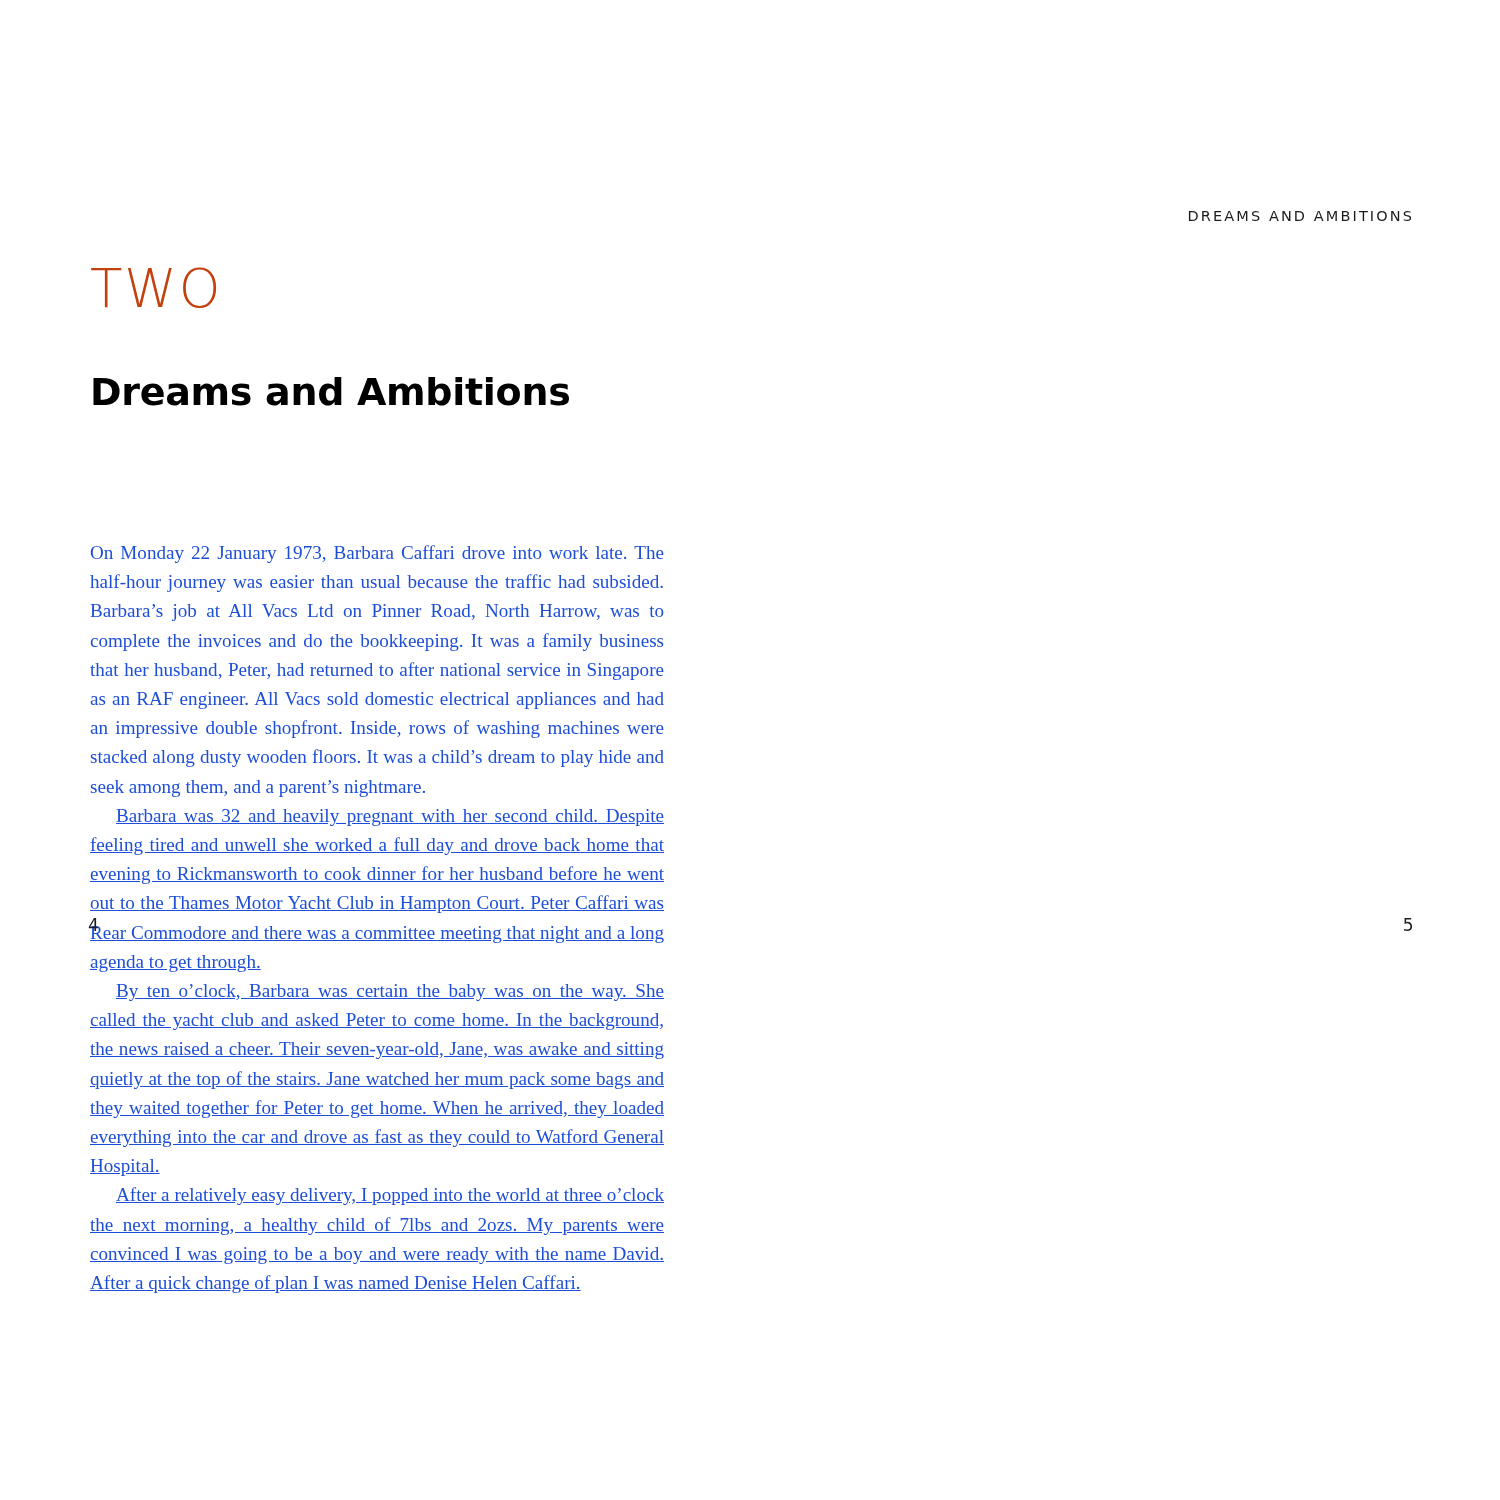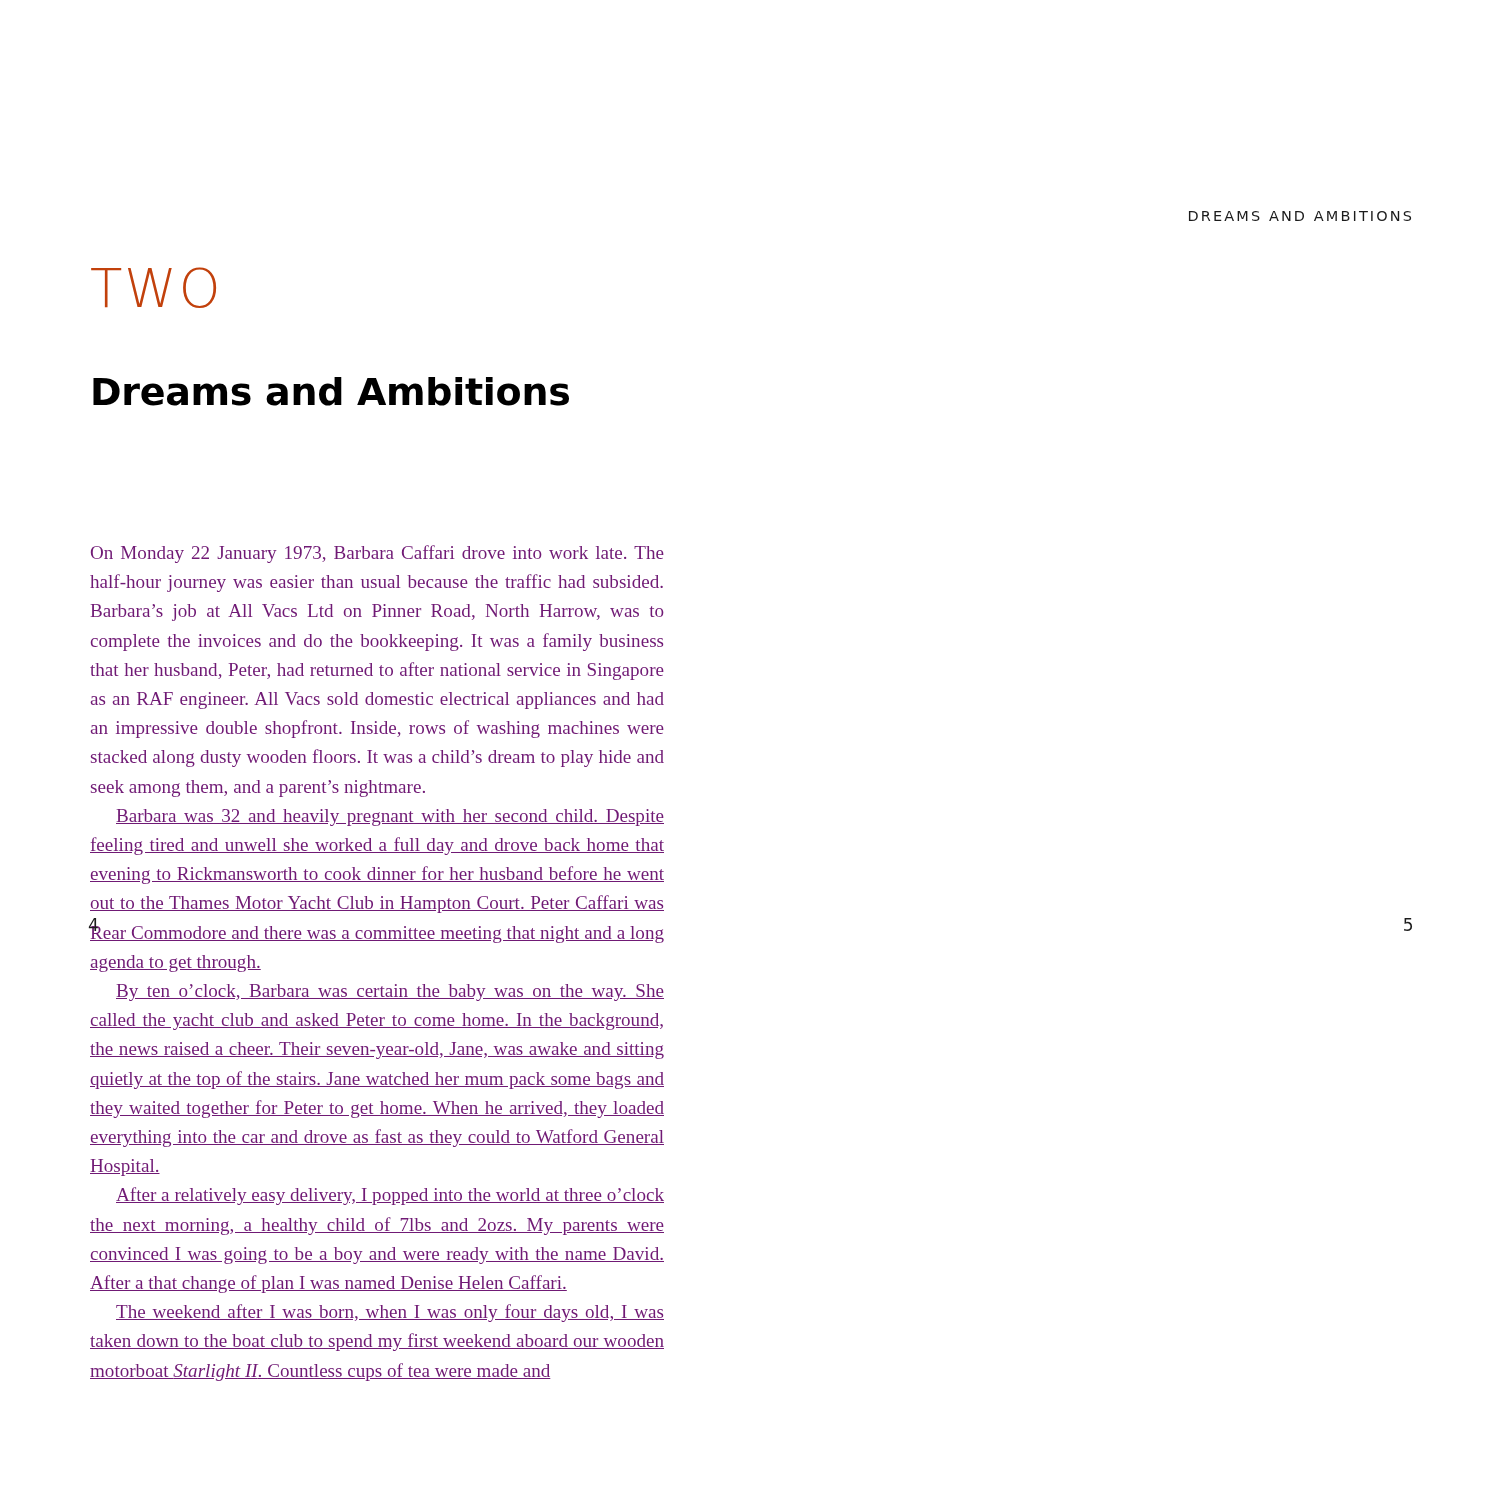--- a/index.html
+++ b/index.html
@@ -72,21 +72,21 @@
     white-space: nowrap;
   }
 
   
   .column {
     position: absolute;
     text-align: justify;
     text-justify: inter-word;
     font-size: 19.1px;
     line-height: 29.2px;
-    color: #701a75;
+    color: #1d4ed8;
     hyphens: manual;
   }
   .column-left {
     left: 90px;
     top: 538px;
     width: 574px;
   }
   .column p {
     margin: 0;
     text-indent: 0;
@@ -118,22 +118,21 @@
   <div class="page page-left">
 
     <div class="chapter-number">TWO</div>
 
     <h1 class="chapter-title">Dreams and Ambitions</h1>
 
     <div class="column column-left">
         <p>On Monday 22 January 1973, Barbara Caffari drove into work late. The half-hour journey was easier than usual because the traffic had subsided. Barbara’s job at All Vacs Ltd on Pinner Road, North Harrow, was to complete the invoices and do the bookkeeping. It was a family business that her husband, Peter, had returned to after national service in Singapore as an RAF engineer. All Vacs sold domestic electrical appliances and had an impressive double shopfront. Inside, rows of washing machines were stacked along dusty wooden floors. It was a child’s dream to play hide and seek among them, and a parent’s nightmare.</p>
         <p class="indent">Barbara was 32 and heavily pregnant with her second child. Despite feeling tired and unwell she worked a full day and drove back home that evening to Rickmansworth to cook dinner for her husband before he went out to the Thames Motor Yacht Club in Hampton Court. Peter Caffari was Rear Commodore and there was a committee meeting that night and a long agenda to get through.</p>
         <p class="indent">By ten o’clock, Barbara was certain the baby was on the way. She called the yacht club and asked Peter to come home. In the background, the news raised a cheer. Their seven-year-old, Jane, was awake and sitting quietly at the top of the stairs. Jane watched her mum pack some bags and they waited together for Peter to get home. When he arrived, they loaded everything into the car and drove as fast as they could to Watford General Hospital.</p>
-        <p class="indent">After a relatively easy delivery, I popped into the world at three o’clock the next morning, a healthy child of 7lbs and 2ozs. My parents were convinced I was going to be a boy and were ready with the name David. After a that change of plan I was named Denise Helen Caffari.</p>
-        <p class="indent">The weekend after I was born, when I was only four days old, I was taken down to the boat club to spend my first weekend aboard our wooden motorboat <i>Starlight II</i>. Countless cups of tea were made and</p>
+        <p class="indent">After a relatively easy delivery, I popped into the world at three o’clock the next morning, a healthy child of 7lbs and 2ozs. My parents were convinced I was going to be a boy and were ready with the name David. After a quick change of plan I was named Denise Helen Caffari.</p>
       </div>
 
     <div class="folio folio-left">4</div>
   </div>
 
   <div class="page page-right">
 
     <div class="running-header">DREAMS AND AMBITIONS</div>
 
     <div class="folio folio-right">5</div>

